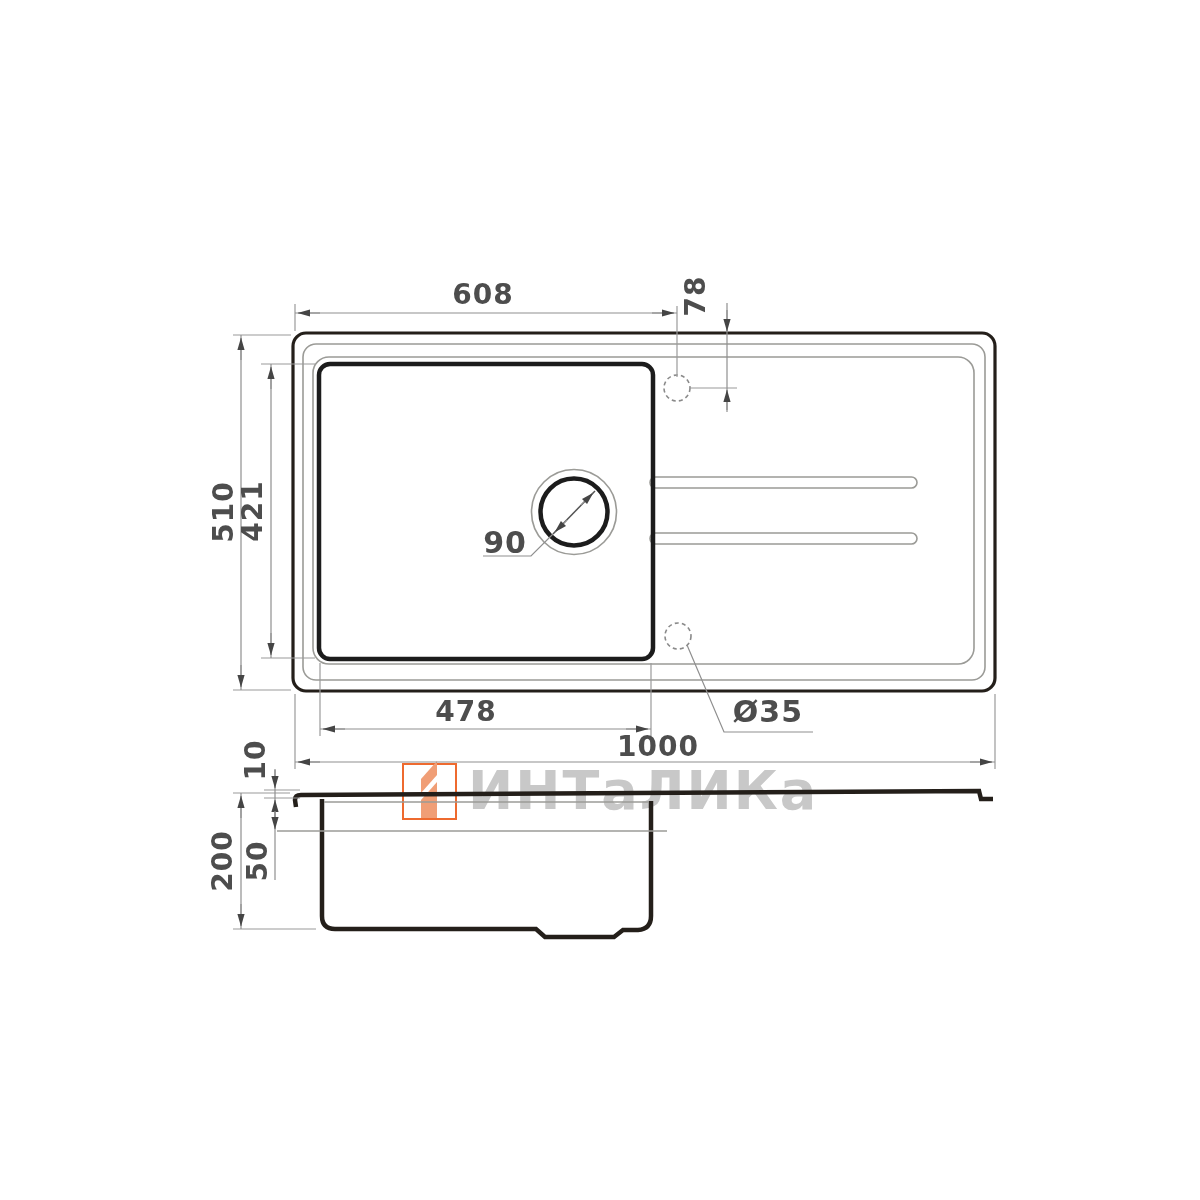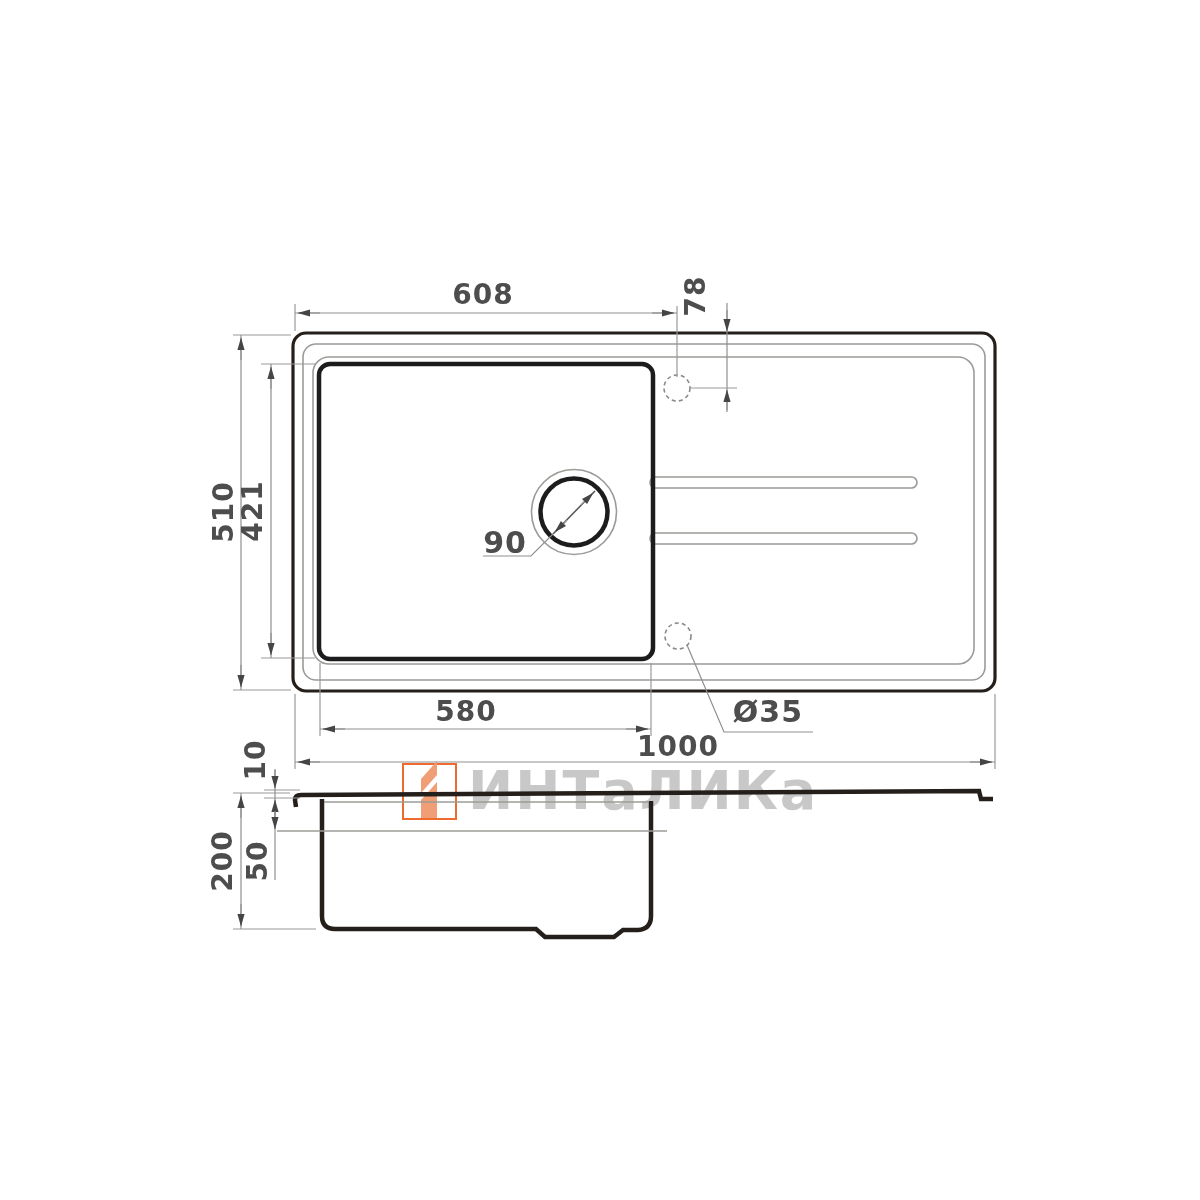--- a/index.html
+++ b/index.html
@@ -122,20 +122,20 @@
       <line x1="567" y1="520" x2="555" y2="532" marker-end="url(#arw)"></line>
       <line x1="581" y1="505" x2="593" y2="493" marker-end="url(#arw)"></line>
     </g>
   </svg>
 
   <div class="lbl" style="left:483px;top:295px;">608</div>
   <div class="lbl rot" style="left:696px;top:296px;">78</div>
   <div class="lbl rot" style="left:224px;top:512px;">510</div>
   <div class="lbl rot" style="left:253px;top:511px;">421</div>
   <div class="lbl big" style="left:505px;top:535px;margin-top:8px;">90</div>
-  <div class="lbl" style="left:466px;top:712px;">580</div>
+  <div class="lbl" style="left:466px;top:712px;">478</div>
   <div class="lbl big" style="left:768px;top:712px;">Ø35</div>
-  <div class="lbl" style="left:678px;top:747px;text-align:right;">1000</div>
+  <div class="lbl" style="left:658px;top:747px;text-align:right;">1000</div>
   <div class="lbl rot" style="left:256px;top:760px;">10</div>
   <div class="lbl rot" style="left:223px;top:861px;">200</div>
   <div class="lbl rot" style="left:258px;top:861px;">50</div>
 
 </div>
 
 </body></html>

